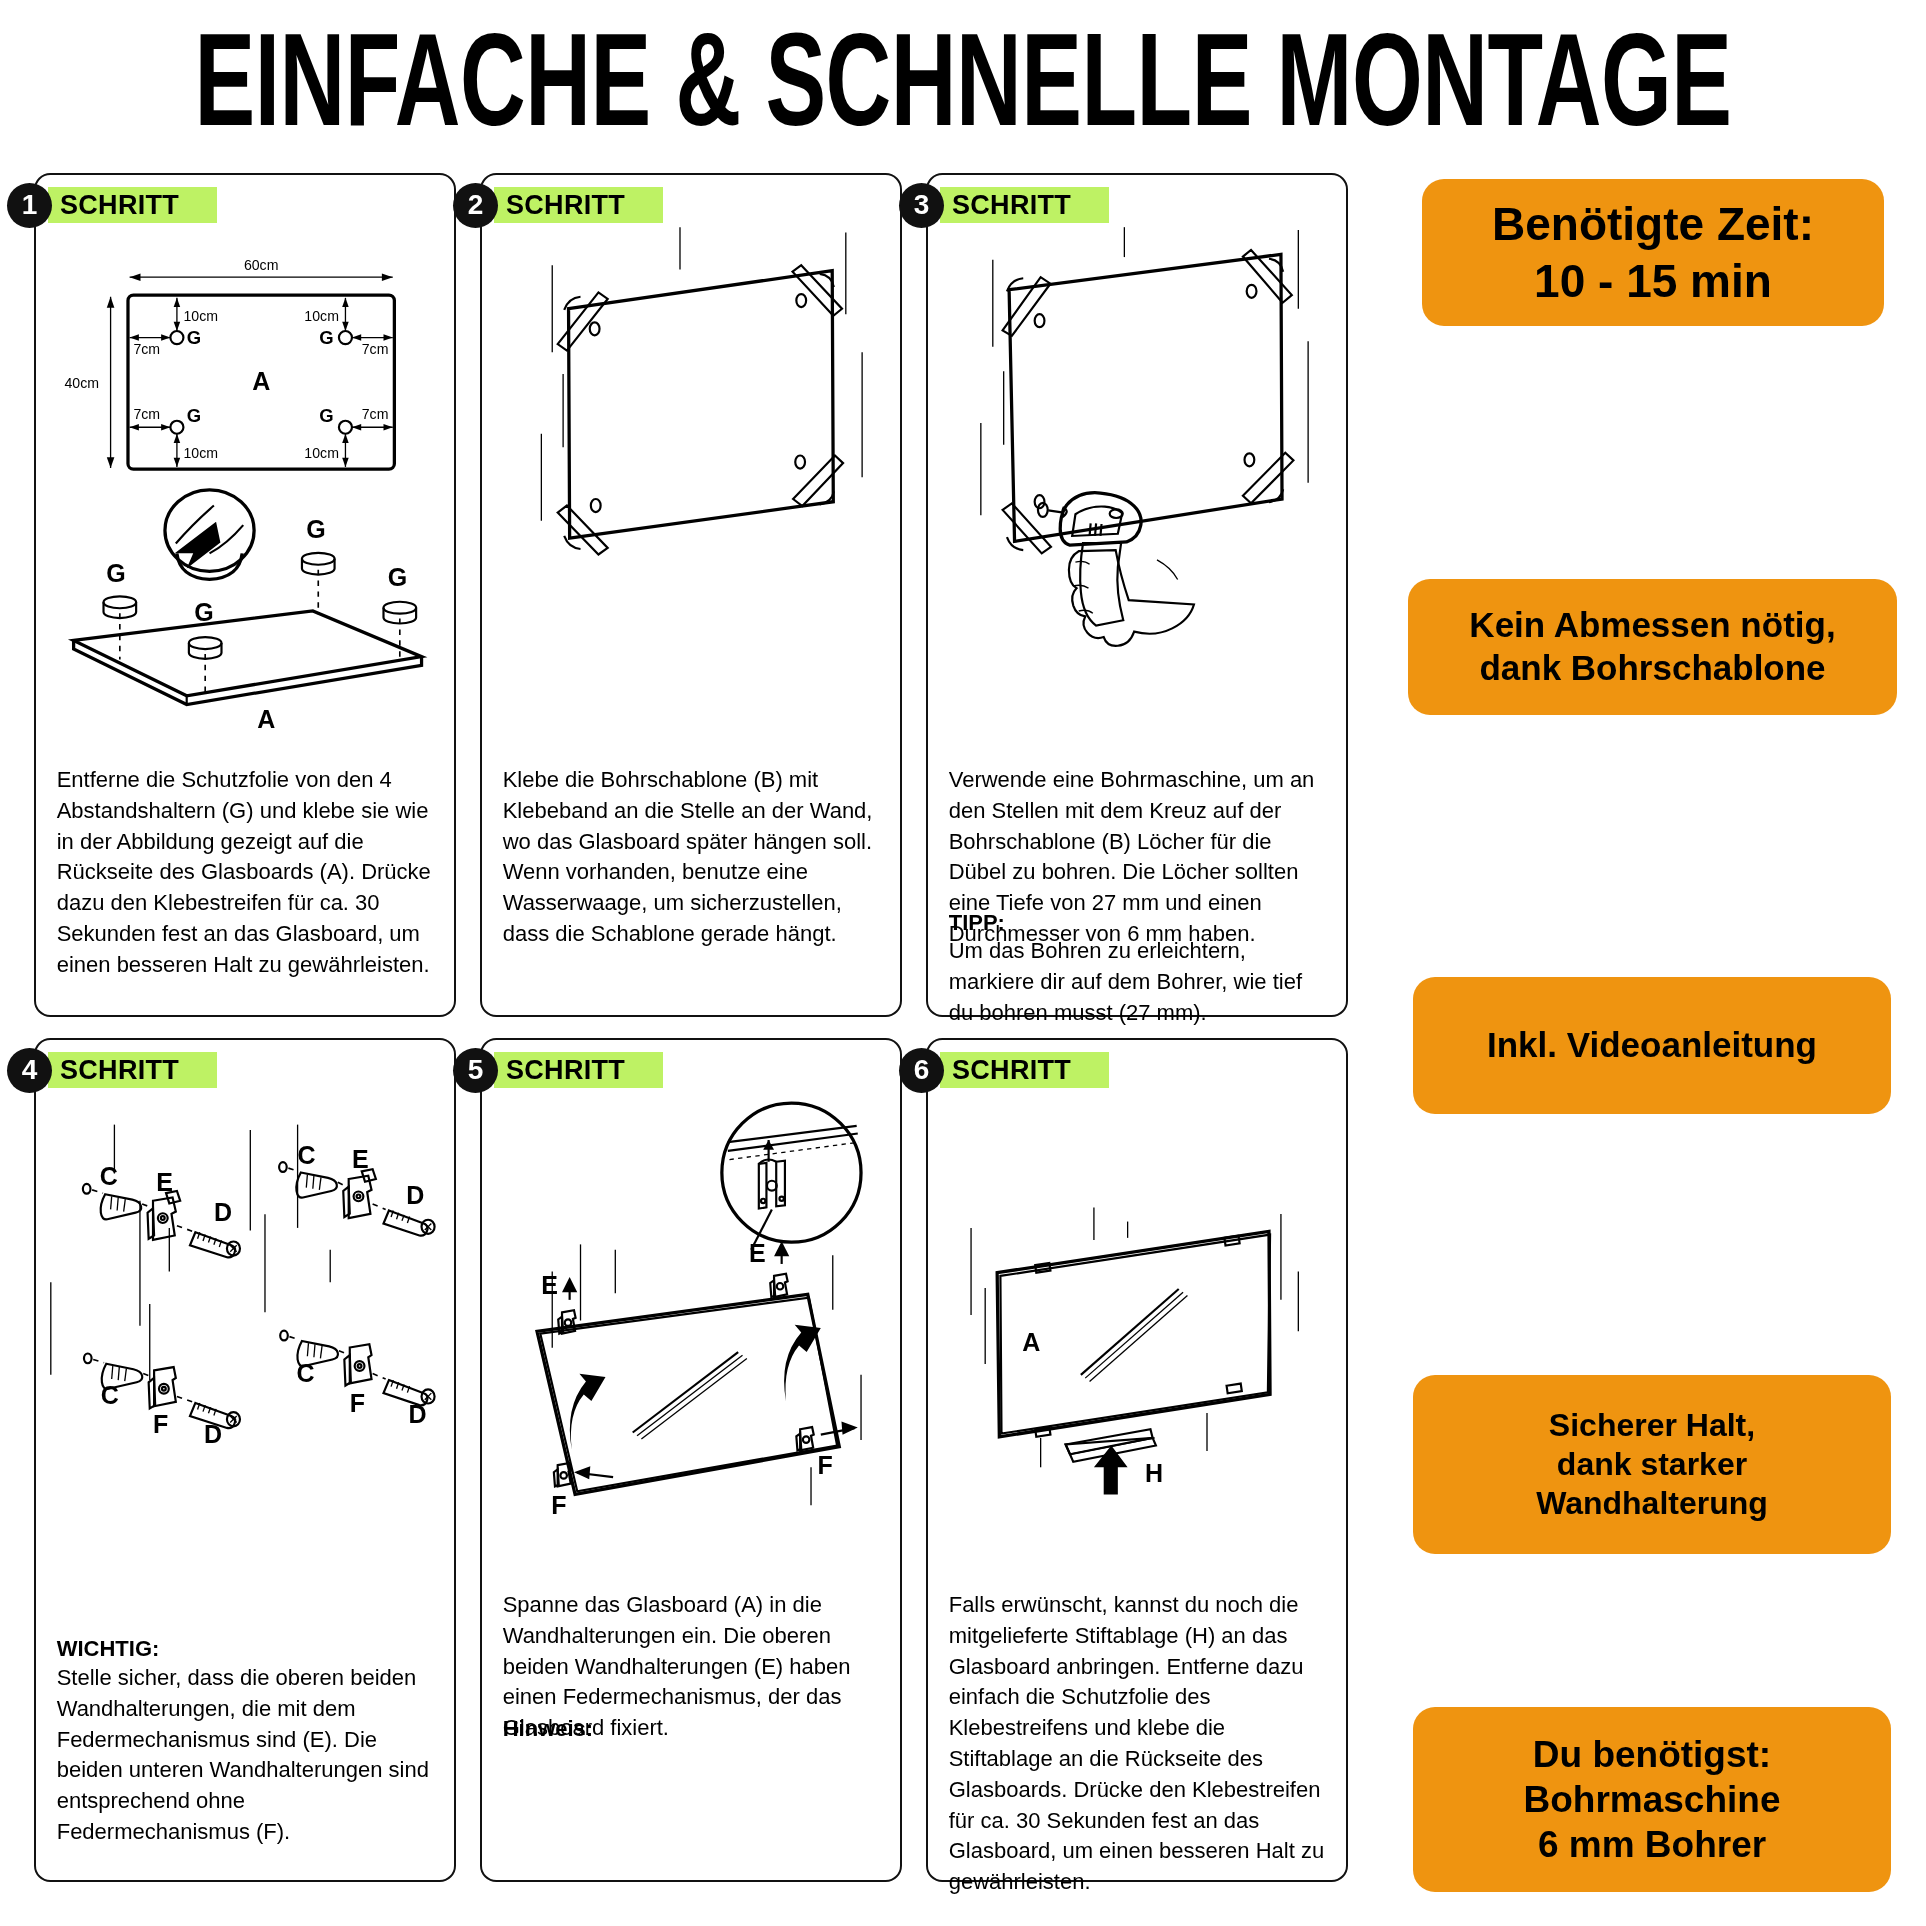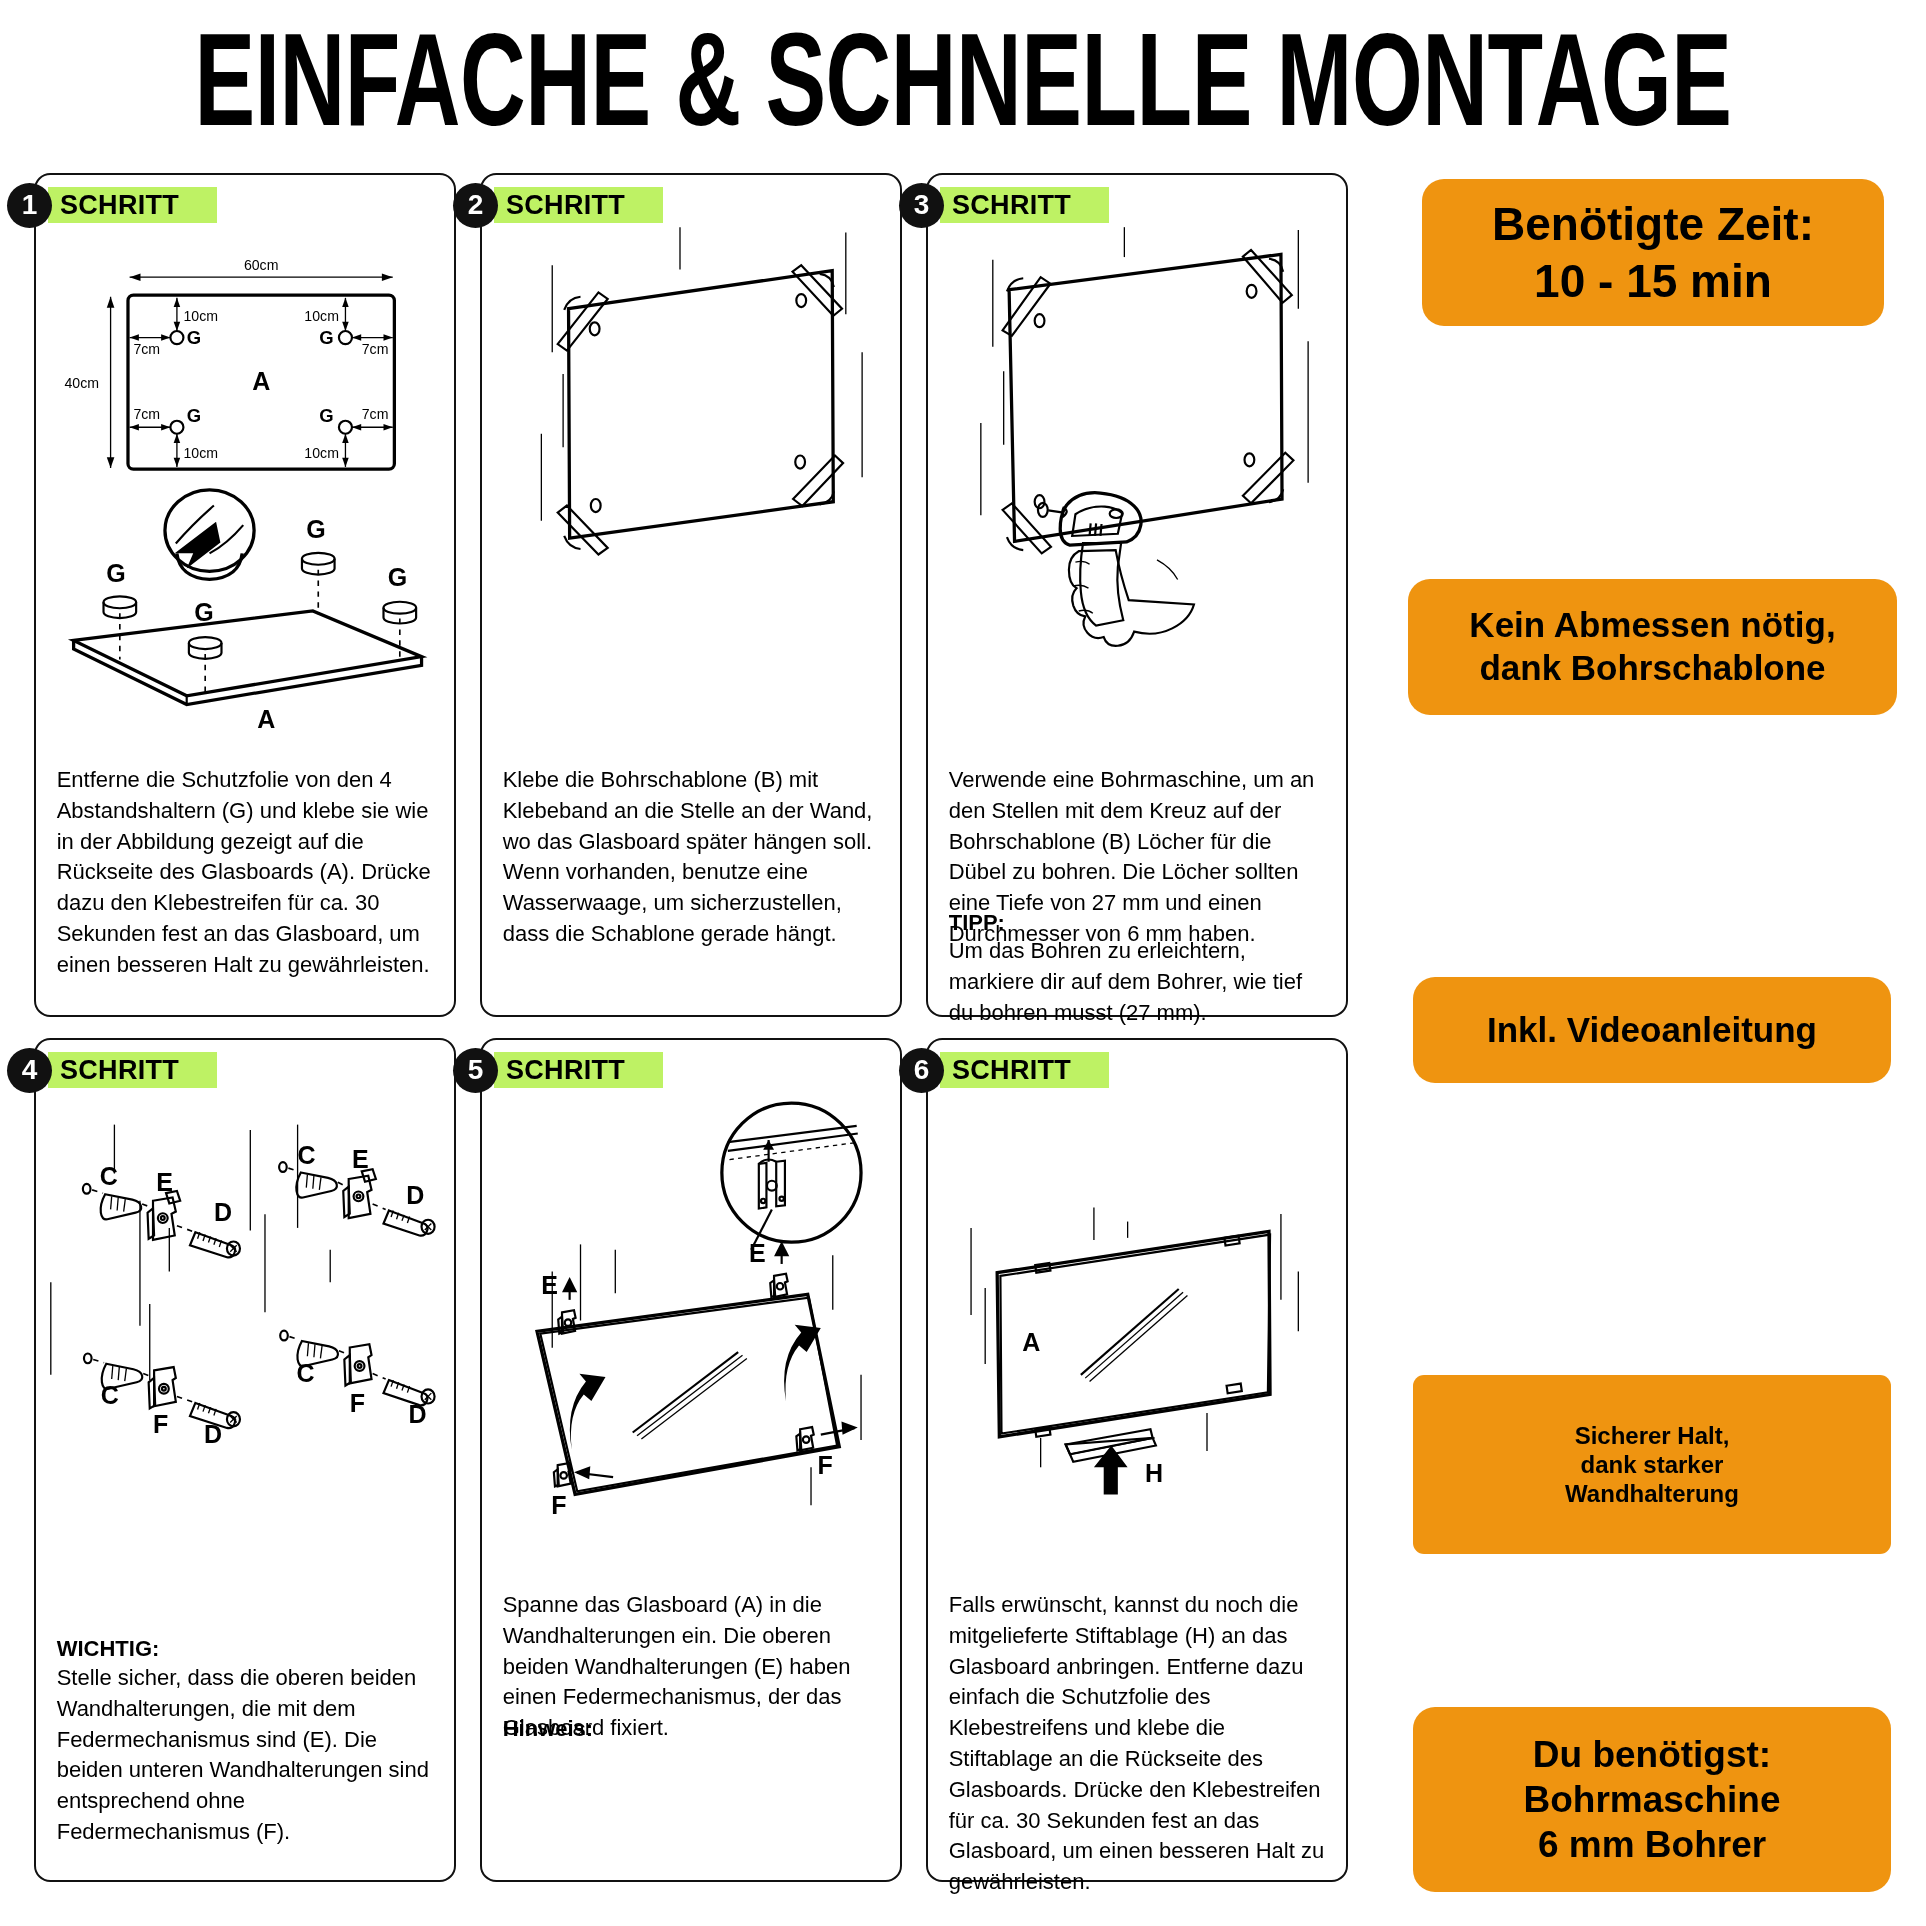--- a/index.html
+++ b/index.html
@@ -80,22 +80,22 @@
     display:flex;align-items:center;justify-content:center;
     text-align:center;
     font-weight:bold;
     color:#000;
     box-sizing:border-box;
     white-space:pre-line;
     line-height:1.22;
   }
   .co1{top:179px;width:462px;height:147px;font-size:46px;}
   .co2{top:579px;width:489px;height:136px;font-size:35px;left:1408px;}
-  .co3{top:977px;width:478px;height:106px;font-size:35px;left:1413px;}
-  .co4{top:1375px;width:478px;height:179px;font-size:24px;left:1413px;border-radius:11px;}
+  .co3{top:977px;width:478px;height:137px;font-size:35px;left:1413px;}
+  .co4{top:1375px;width:478px;height:179px;font-size:32px;left:1413px;}
   .co5{top:1707px;width:478px;height:185px;font-size:37px;left:1413px;}
 </style>
 </head>
 <body>
 
 <div class="title">EINFACHE &amp; SCHNELLE MONTAGE</div>
 
 <div class="steps-area">
 
   <div class="row row1">

